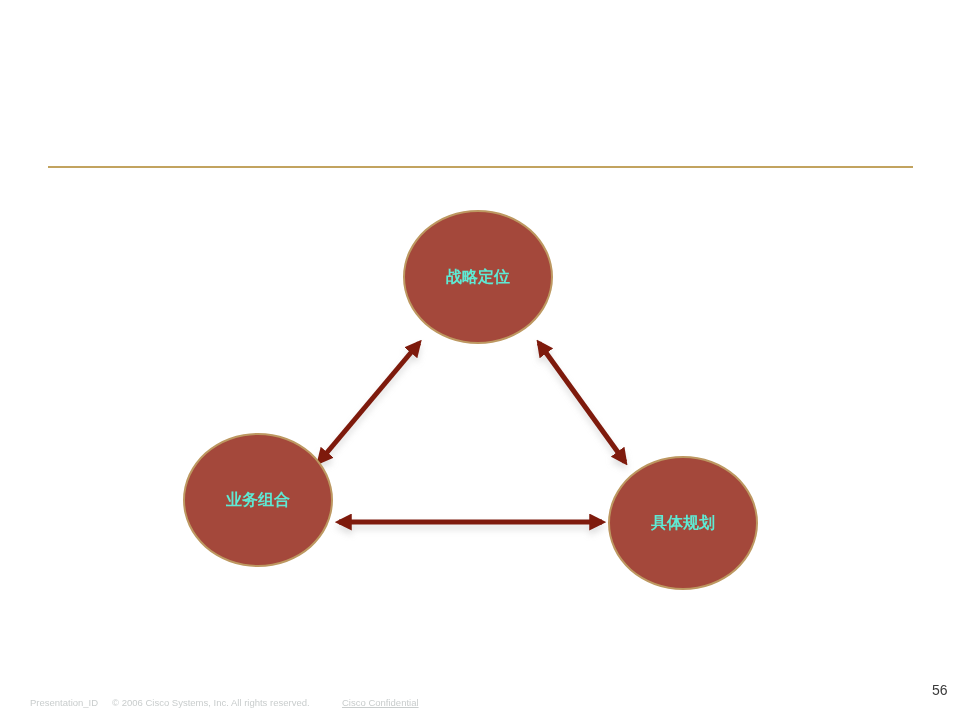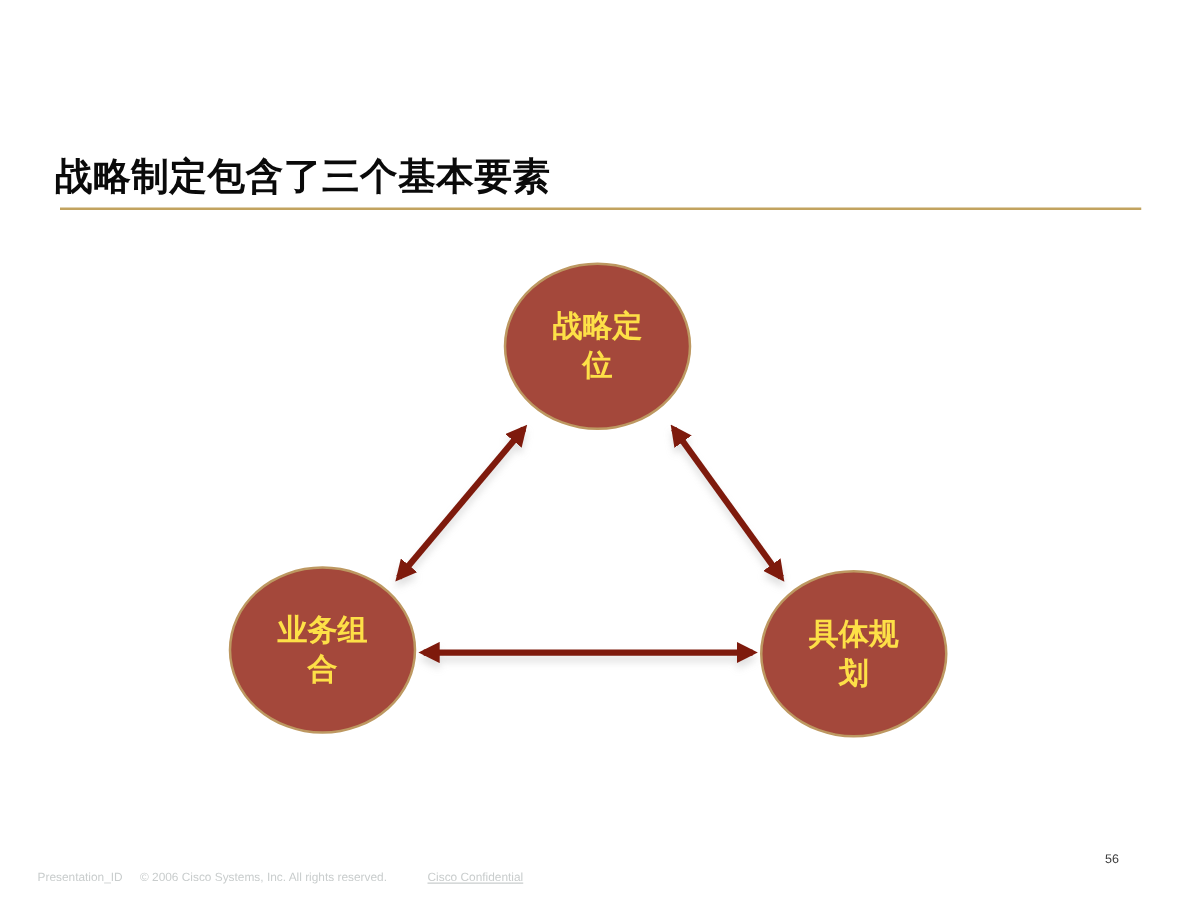--- a/index.html
+++ b/index.html
@@ -48,56 +48,55 @@
     height: 134px;
     border-radius: 50%;
     background: #a4483b;
     border: 2px solid #bd9861;
     box-sizing: border-box;
     display: flex;
     align-items: center;
     justify-content: center;
   }
   .node-top    { left: 403px; top: 210px; }
-  .node-left   { left: 183px; top: 453px; }
+  .node-left   { left: 183px; top: 433px; }
   .node-right  { left: 608px; top: 456px; justify-content: center; }
   .node-label {
     display: block;
     width: 76px;
     text-align: center;
-    font-size: 24px;
+    font-size: 16px;
     font-weight: bold;
     line-height: 1.3;
-    color: #fde047;
+    color: #5eead4;
     word-break: break-all;
   }
   .footer-item {
     position: absolute;
     top: 697px;
     font-size: 9.5px;
     color: #c9cdcd;
     white-space: nowrap;
   }
   .footer-presentation-id { left: 30px; }
   .footer-copyright { left: 112px; }
   .footer-confidential { left: 342px; text-decoration: underline; }
   .page-number {
     position: absolute;
-    left: 884px;
+    left: 932px;
     top: 682px;
-    font-size: 10px;
+    font-size: 14px;
     color: #3a3a3a;
   }
 </style>
 </head>
 <body>
 
 <div class="slide">
 
-  <h1 class="slide-title">战略制定包含了三个基本要素</h1>
 
   <div class="title-underline"></div>
 
   <svg class="arrow-layer" width="960" height="720" viewBox="0 0 960 720" xmlns="http://www.w3.org/2000/svg">
     <defs>
       <marker id="ah" viewBox="0 0 10 10" refX="7.5" refY="5" markerWidth="3.4" markerHeight="3.4" orient="auto-start-reverse">
         <path d="M0,0 L10,5 L0,10 z" fill="#7E1A0C"></path>
       </marker>
       <marker id="ah2" viewBox="0 0 10 10" refX="7.5" refY="5" markerWidth="3.4" markerHeight="3.4" orient="auto">
         <path d="M0,0 L10,5 L0,10 z" fill="#7E1A0C"></path>

